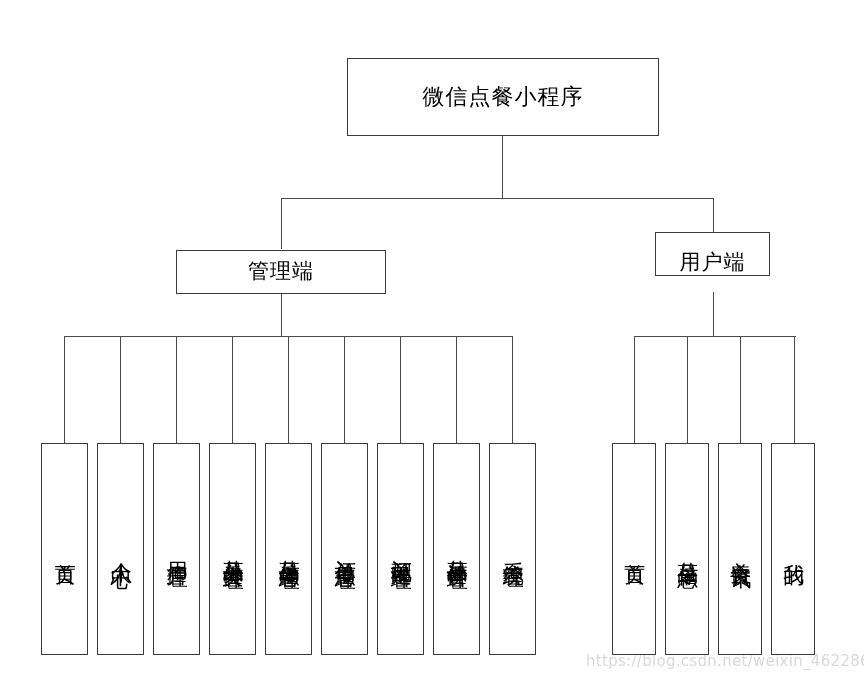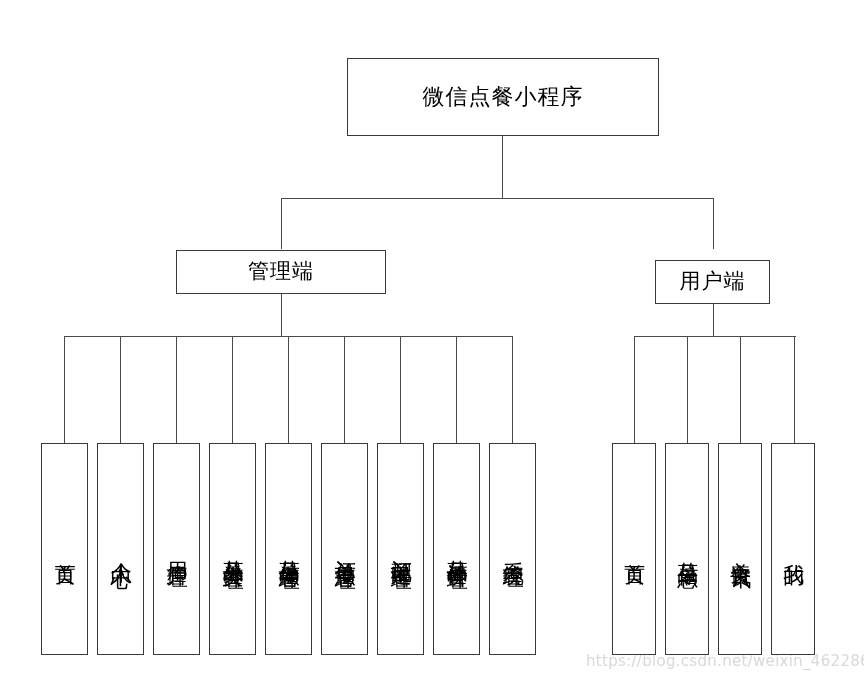--- a/index.html
+++ b/index.html
@@ -122,21 +122,21 @@
   <div class="node node-v" style="left:377px; top:443px; width:47px; height:212px;">
     <span class="label">订单配送管理</span>
   </div>
   <div class="node node-v" style="left:433px; top:443px; width:47px; height:212px;">
     <span class="label">菜品评价管理</span>
   </div>
   <div class="node node-v" style="left:489px; top:443px; width:47px; height:212px;">
     <span class="label">系统管理</span>
   </div>
 
-  <div class="node node-h" style="left:655px; top:260px; width:115px; height:44px;">
+  <div class="node node-h" style="left:655px; top:232px; width:115px; height:44px;align-items:flex-end;">
     <span class="label">用户端</span>
   </div>
 
   <div class="edge edge-v" style="left:713px; top:292px; width:1.4px; height:45px;"></div>
   <div class="edge edge-h" style="left:634px; top:336px; width:162px; height:1.4px;"></div>
 
   <div class="edge edge-v" style="left:634px; top:336px; width:1.4px; height:108px;"></div>
   <div class="edge edge-v" style="left:687px; top:336px; width:1.4px; height:108px;"></div>
   <div class="edge edge-v" style="left:740px; top:336px; width:1.4px; height:108px;"></div>
   <div class="edge edge-v" style="left:794px; top:336px; width:1.4px; height:108px;"></div>

